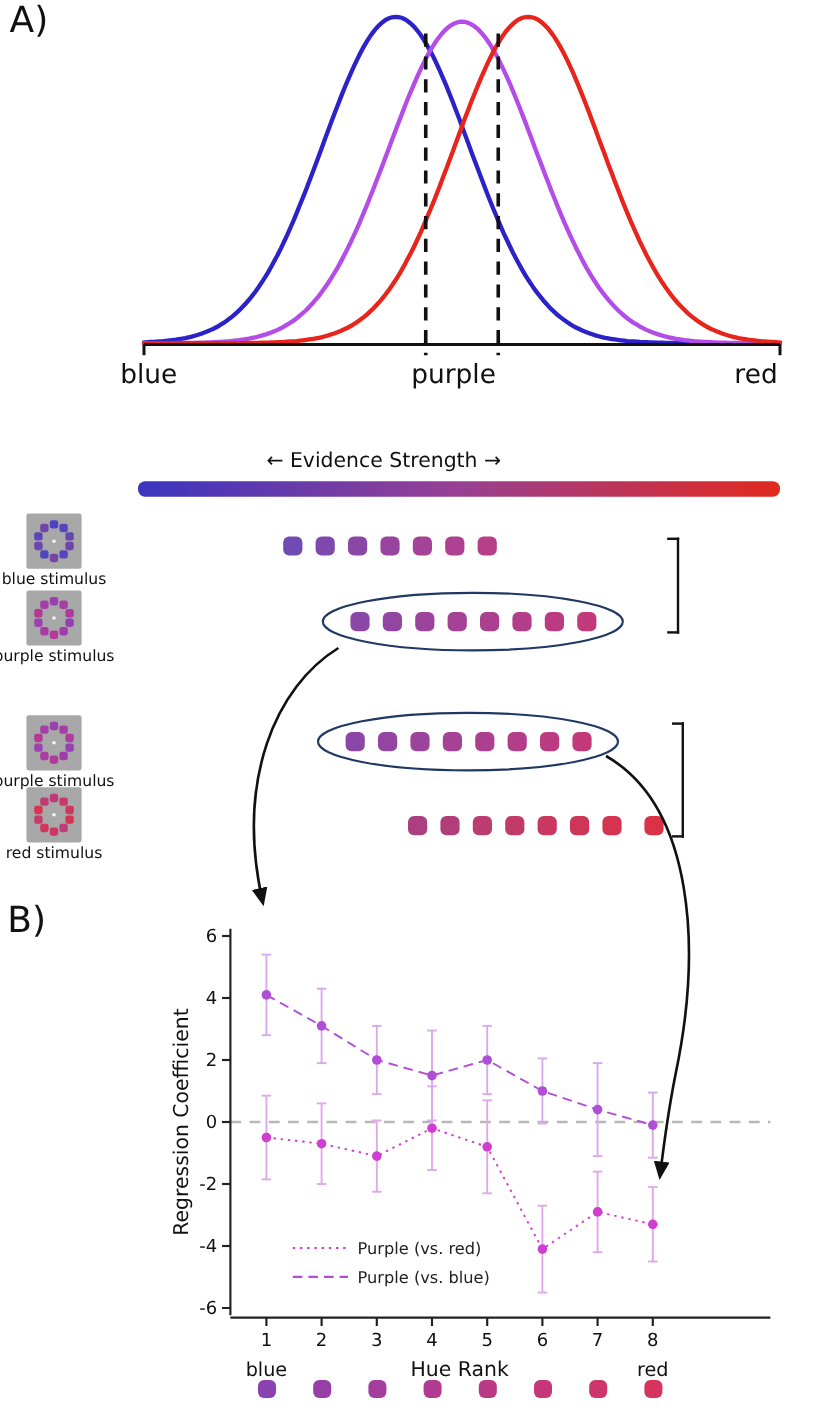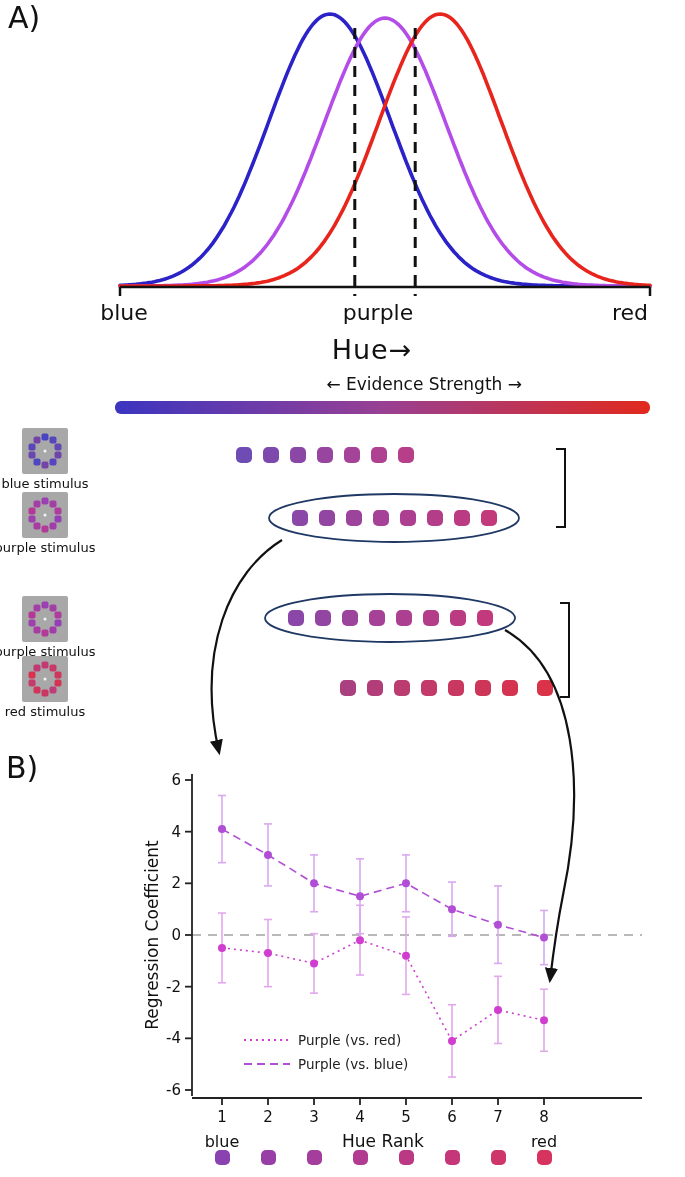--- a/index.html
+++ b/index.html
@@ -2,21 +2,21 @@
 <html><head>
 <meta charset="utf-8">
 <style>
   * { margin:0; padding:0; box-sizing:border-box; }
   body { font-family:"DejaVu Sans","Liberation Sans",sans-serif; background:#fff; }
   .fig { position:relative; width:685px; height:1177px; background:#fff; overflow:hidden; }
   .abs { position:absolute; }
   .panel-label { font-size:30px; color:#111; font-weight:400; }
   .axis-word { font-size:22px; color:#111; text-align:center; }
   .hue-title { font-size:27px; color:#111; text-align:center; letter-spacing:1px; }
-  .evidence { font-size:17px; color:#111; text-align:right; }
+  .evidence { font-size:17px; color:#111; text-align:left; }
   .grad-bar { height:13px; border-radius:6px; }
   .stimulus { position:absolute; width:46px; }
   .thumb { position:relative; width:46px; height:46px; background:#a8a8a8; border-radius:2px; }
   .dot { position:absolute; width:7px; height:7px; border-radius:2px; transform:translate(-50%,-50%); }
   .ctr { position:absolute; left:23px; top:23px; width:3px; height:3px; background:#f4f4f4; border-radius:50%; transform:translate(-50%,-50%); }
   .stim-label { position:absolute; top:48px; left:50%; transform:translateX(-50%); white-space:nowrap; font-size:13px; color:#111; }
   .swatch-row { position:absolute; display:flex; gap:11px; }
   .swatch { width:16px; height:16px; border-radius:5px; display:inline-block; }
   .bracket { position:absolute; width:10px; border-top:2.5px solid #111; border-right:2.5px solid #111; border-bottom:2.5px solid #111; }
   .context-label { position:absolute; width:120px; text-align:center; font-size:15px; color:#111; line-height:1.35; }
@@ -40,21 +40,20 @@
       <line x1="305.21000000000004" y1="28" x2="305.21000000000004" y2="296" stroke="#111" stroke-width="3" stroke-dasharray="11 8"></line>
       <line x1="10" y1="287" x2="540" y2="287" stroke="#111" stroke-width="2.5"></line>
       <line x1="10" y1="287" x2="10" y2="296" stroke="#111" stroke-width="2.5"></line>
       <line x1="540" y1="287" x2="540" y2="296" stroke="#111" stroke-width="2.5"></line>
     </svg>
 
   <div class="abs axis-word" style="left:94px;  top:300px; width:60px;">blue</div>
   <div class="abs axis-word" style="left:338px; top:300px; width:80px;">purple</div>
   <div class="abs axis-word" style="left:600px; top:300px; width:60px;">red</div>
 
-  <div class="abs hue-title" style="left:272px; top:334px; width:200px;">Hue→</div>
   <div class="abs evidence" style="left:222px; top:374px; width:300px;">← Evidence Strength →</div>
 
   <div id="gradient-bar" class="abs grad-bar" style="left: 115px; top: 401px; width: 535px; background: linear-gradient(90deg, rgb(59, 53, 192) 0%, rgb(152, 64, 147) 50%, rgb(225, 41, 29) 100%);"></div>
 
   <div id="stimuli">
       <div class="stimulus" style="left: 22px; top: 428px;">
         <div class="thumb">
           <span class="dot" style="left: 23px; top: 9px; background: rgb(74, 68, 196);"></span>
           <span class="dot" style="left: 31.229px; top: 11.6738px; background: rgb(85, 70, 188);"></span>
           <span class="dot" style="left: 36.3148px; top: 18.6738px; background: rgb(97, 72, 178);"></span>

